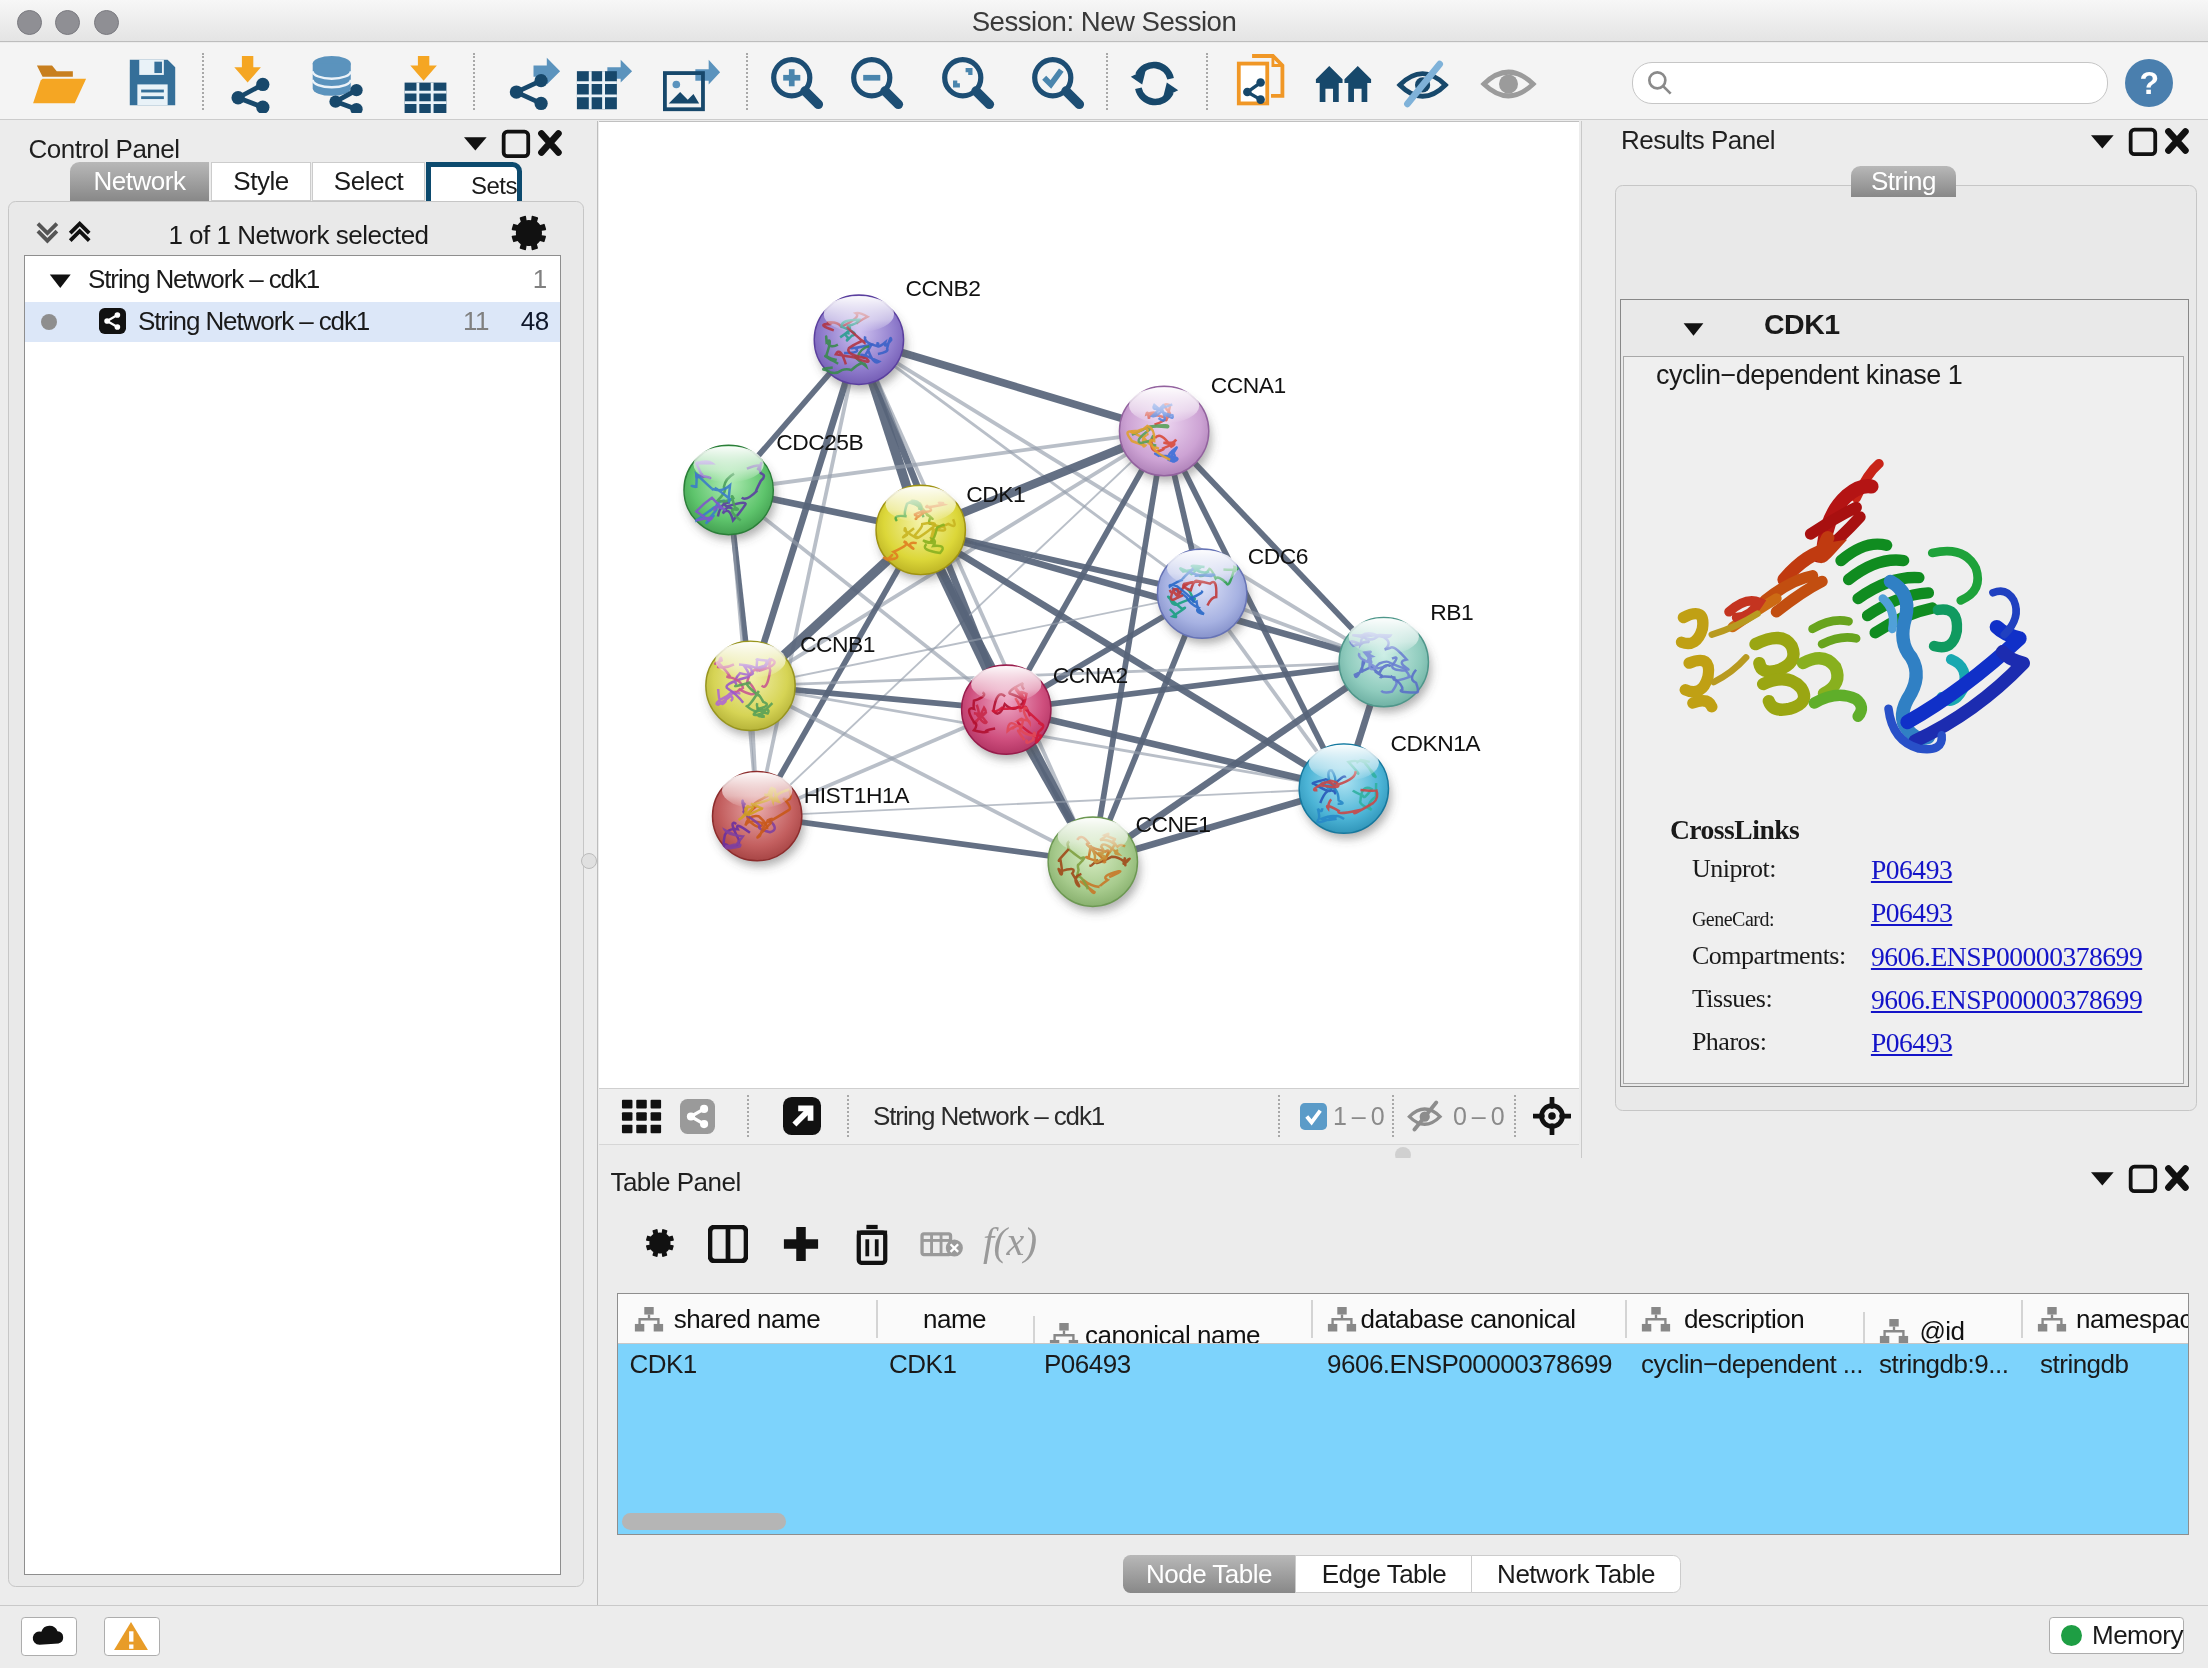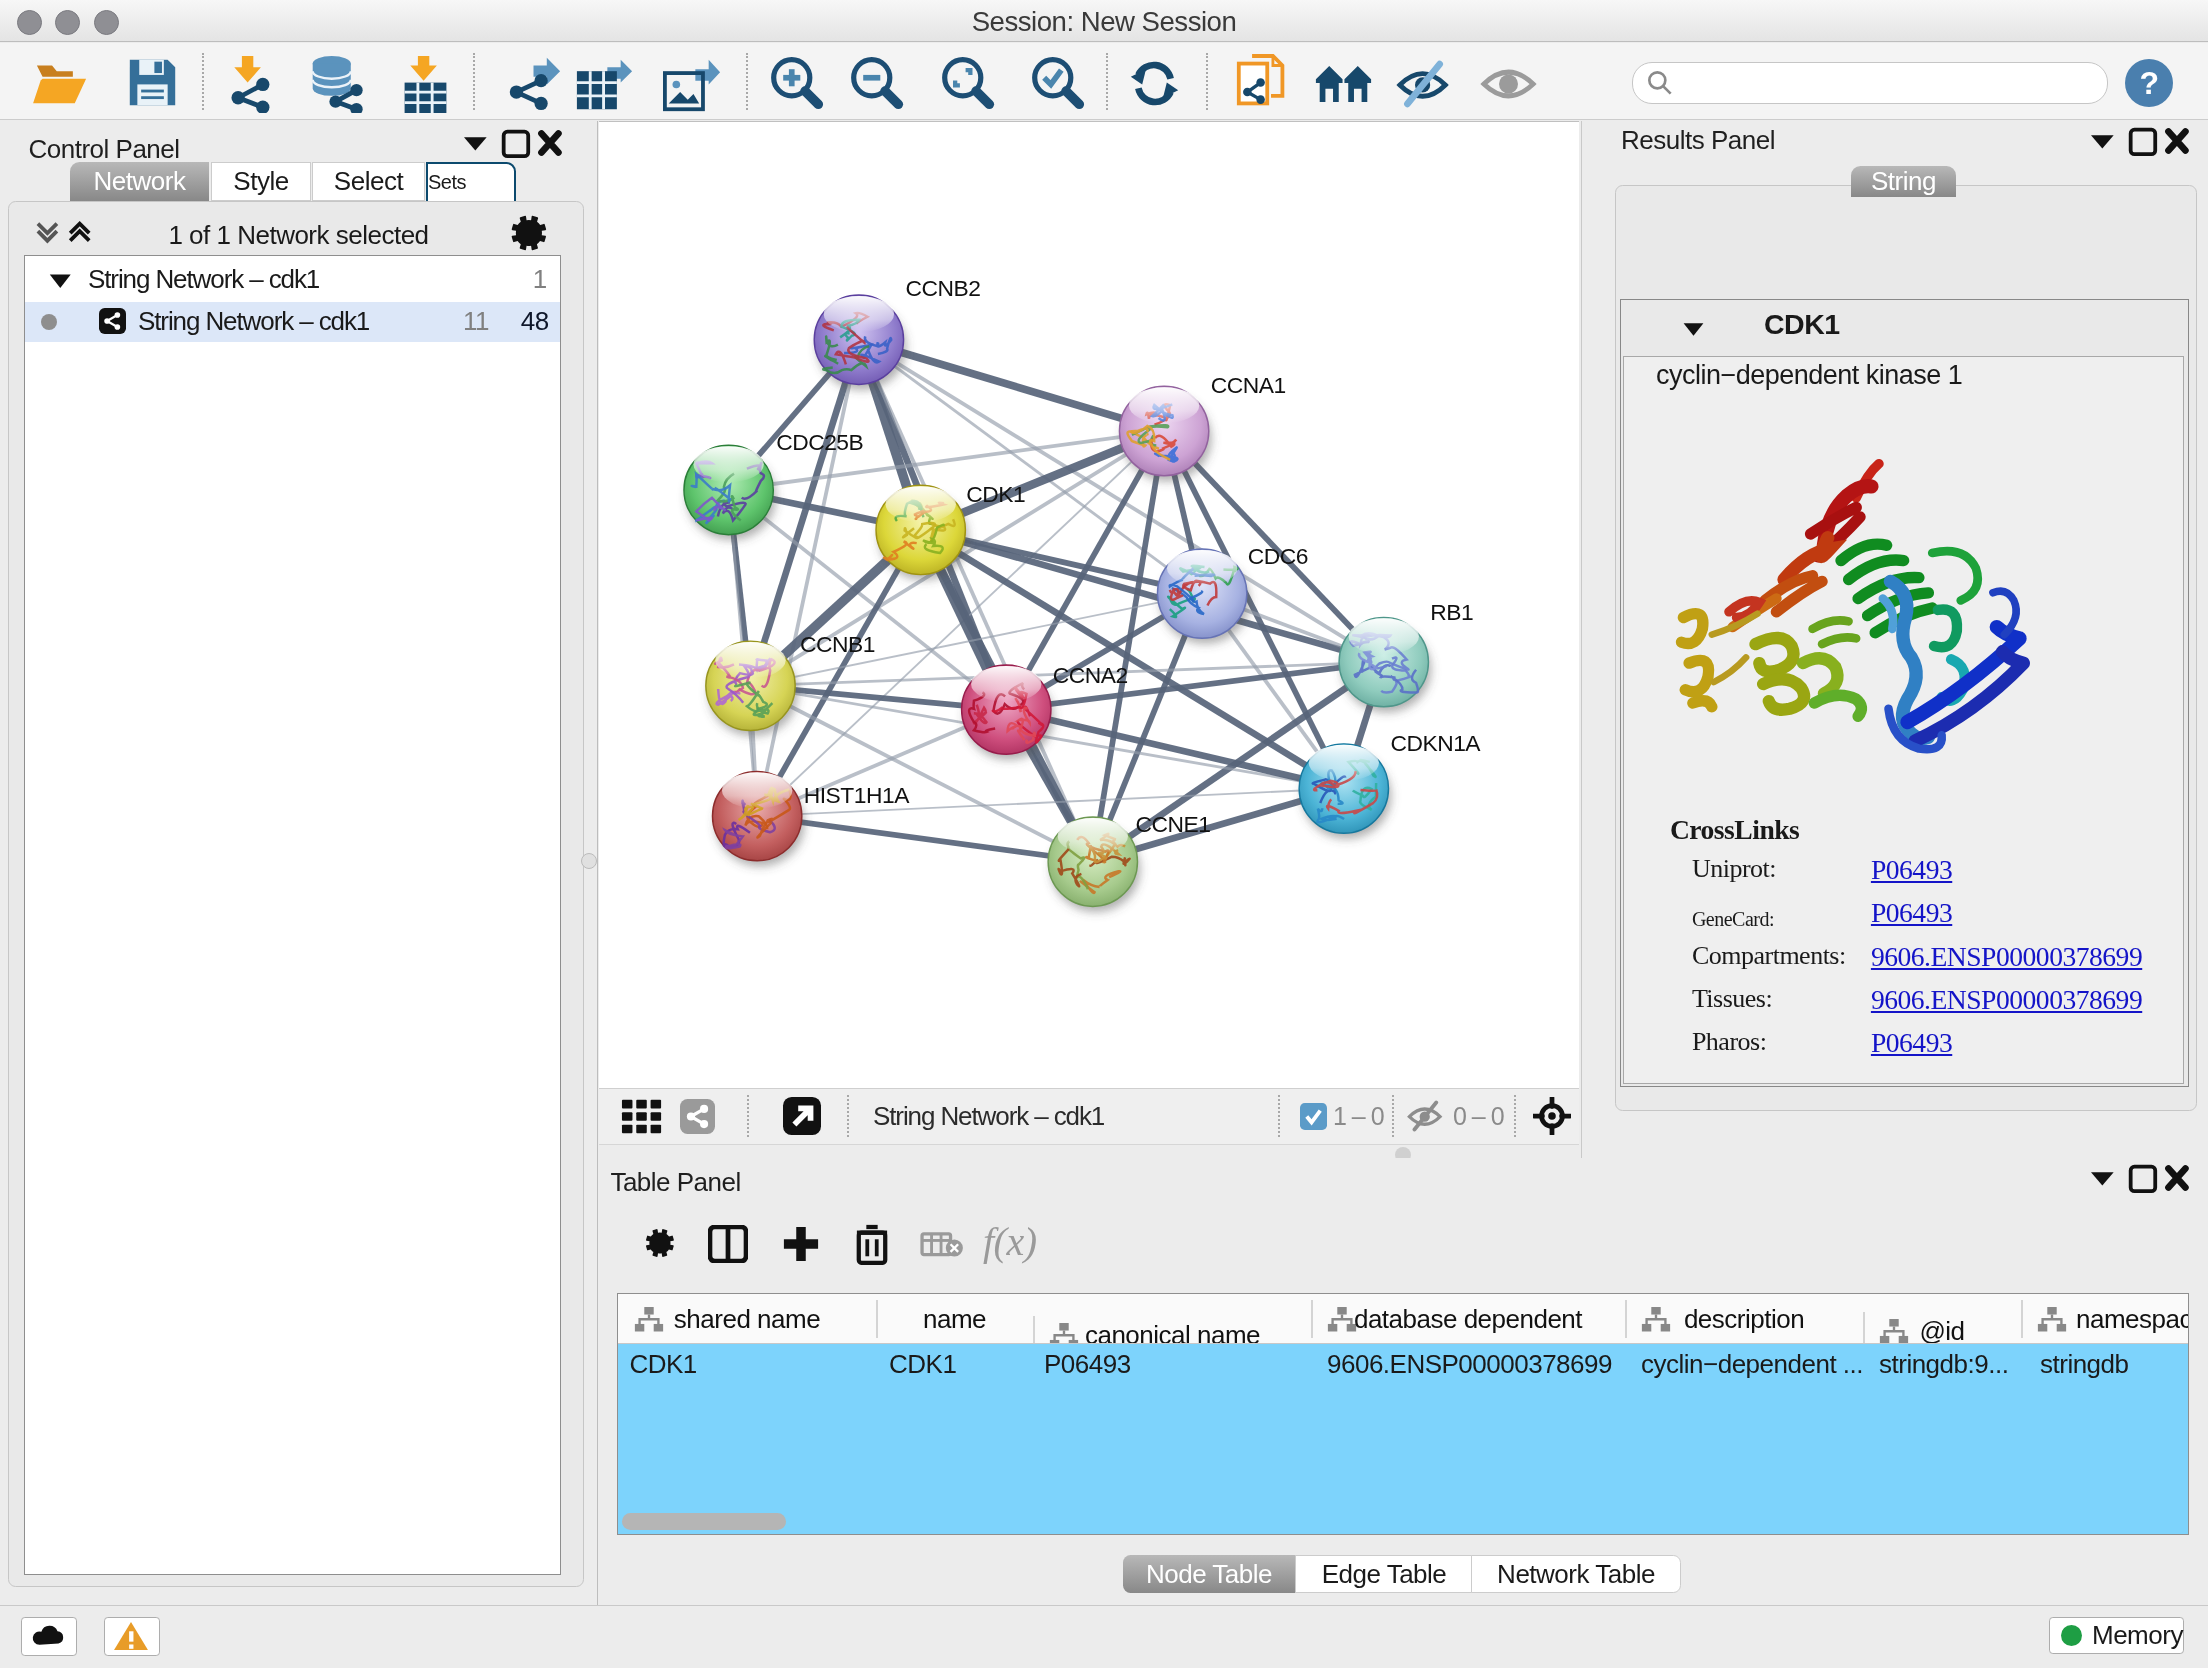--- a/index.html
+++ b/index.html
@@ -201,22 +201,22 @@
     <rect x="48" y="6" width="26" height="26" rx="4" fill="none" stroke="#111" stroke-width="4"></rect>
     <path d="M88 8 L106 28 M106 8 L88 28" stroke="#111" stroke-width="7" stroke-linecap="round"></path>
   </svg>
 
   <div class="abs graytab" style="left:70px;top:41px;width:139px;height:39px;border-radius:9.5px 0 0 0;
        font-size:26px;text-align:center;line-height:39px;">Network</div>
   <div class="abs" style="left:211px;top:41px;width:98px;height:37px;background:#fff;border:1px solid #ccc;
        font-size:26px;text-align:center;line-height:37px;">Style</div>
   <div class="abs" style="left:312px;top:41px;width:111px;height:37px;background:#fff;border:1px solid #ccc;
        font-size:26px;text-align:center;line-height:37px;">Select</div>
-  <div class="abs" style="left:426px;top:41px;width:86px;height:37px;background:#fff;border:2px solid #0c4a6e;
-       border-radius:0 9.5px 0 0;font-size:20px;text-align:left;line-height:37px;">Sets</div>
+  <div class="abs" style="left:426px;top:41px;width:86px;height:37px;background:#fff;border:5px solid #0c4a6e;
+       border-radius:0 9.5px 0 0;font-size:24px;text-align:right;line-height:37px;">Sets</div>
 
   <div class="abs" style="left:7.6px;top:80px;width:574px;height:1384px;background:#e9e9e9;
        border:1px solid #c6c6c6;border-radius:7.6px;"></div>
 
   <svg class="abs" width="61" height="38" viewBox="0 0 64 40" style="left:34px;top:95px;">
     <path d="M4 8 L14 18 L24 8 M4 16 L14 26 L24 16" fill="none" stroke="#555" stroke-width="4"></path>
     <path d="M38 18 L48 8 L58 18 M38 26 L48 16 L58 26" fill="none" stroke="#111" stroke-width="4"></path>
   </svg>
   <div class="abs" style="left:0px;top:99px;width:597px;text-align:center;font-size:26px;">1 of 1 Network selected</div>
   <svg class="abs" width="42" height="42" viewBox="0 0 24 24" style="left:508px;top:91px;">
@@ -719,21 +719,21 @@
           <div style="position:absolute;left:0;top:9.5px;width:100%;text-align:center;font-size:26px;color:#111;">canonical name</div>
         </div>
         <div style="position:absolute;left:693px;top:0;width:314px;height:49px;">
           <div style="position:absolute;left:0;top:5.7px;width:1.9px;height:38px;background:#d4d4d4;"></div>
           <svg style="position:absolute;left:15px;top:10.5px;" width="32" height="28.5" viewBox="0 0 34 30">
             <rect x="12" y="2" width="10" height="8" fill="#888"></rect>
             <rect x="2" y="20" width="10" height="8" fill="#888"></rect>
             <rect x="22" y="20" width="10" height="8" fill="#888"></rect>
             <path d="M17 10 L17 15 M7 20 L7 15 L27 15 L27 20" stroke="#888" stroke-width="2.5" fill="none"></path>
           </svg>
-          <div style="position:absolute;left:0;top:9.5px;width:100%;text-align:center;font-size:26px;color:#111;">database dependent</div>
+          <div style="position:absolute;left:0;top:9.5px;width:100%;text-align:center;font-size:26px;color:#111;">database canonical</div>
         </div>
         <div style="position:absolute;left:1007px;top:0;width:238px;height:49px;">
           <div style="position:absolute;left:0;top:5.7px;width:1.9px;height:38px;background:#d4d4d4;"></div>
           <svg style="position:absolute;left:15px;top:10.5px;" width="32" height="28.5" viewBox="0 0 34 30">
             <rect x="12" y="2" width="10" height="8" fill="#888"></rect>
             <rect x="2" y="20" width="10" height="8" fill="#888"></rect>
             <rect x="22" y="20" width="10" height="8" fill="#888"></rect>
             <path d="M17 10 L17 15 M7 20 L7 15 L27 15 L27 20" stroke="#888" stroke-width="2.5" fill="none"></path>
           </svg>
           <div style="position:absolute;left:0;top:9.5px;width:100%;text-align:center;font-size:26px;color:#111;">description</div>

